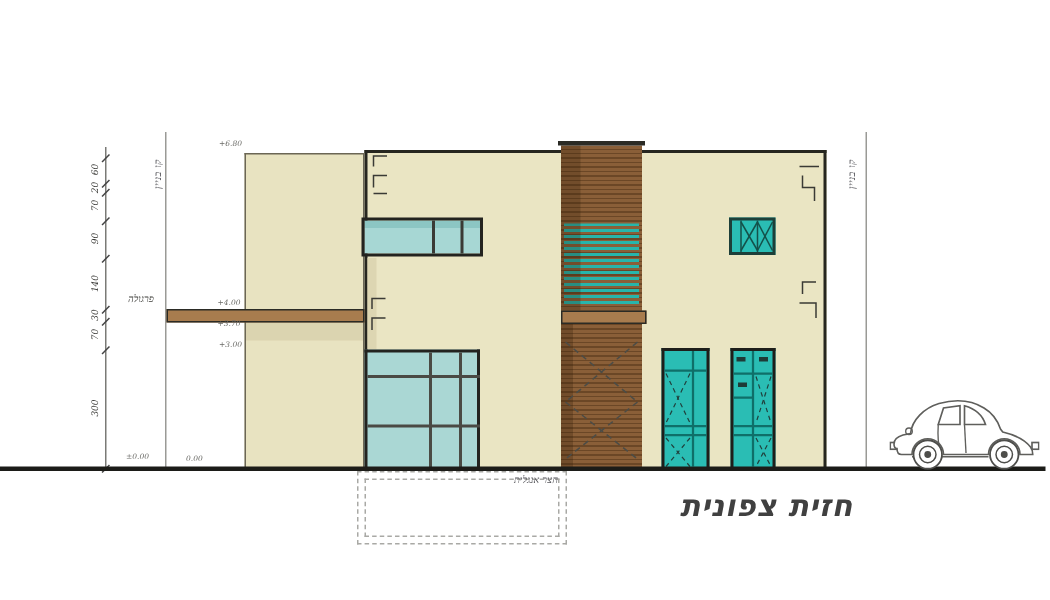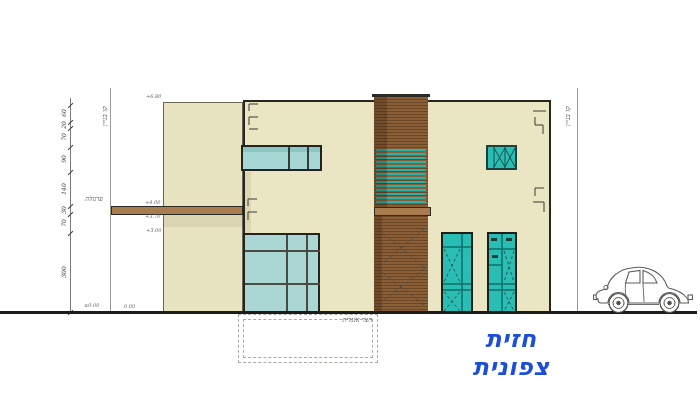--- a/index.html
+++ b/index.html
@@ -45,22 +45,22 @@
   .sm-window{left:486px;top:145px;width:31px;height:25px;background:#2abdb4;border:2px solid #1d3f39;box-sizing:border-box;}
   .door{background:#2abdb4;border:2px solid #1e1e1a;box-sizing:border-box;}
   .door1{left:441px;top:232px;width:32px;height:81px;border-bottom:none;}
   .door2{left:487px;top:232px;width:30px;height:81px;border-bottom:none;}
   
   .court-outer{left:238px;top:314px;width:140px;height:49px;border:1px dashed #a9a9a5;box-sizing:border-box;}
   .court-inner{left:243px;top:319px;width:130px;height:39px;border:1px dashed #a9a9a5;box-sizing:border-box;}
   .court-label{left:312px;top:316px;width:60px;font-size:6.5px;font-style:italic;color:#55555a;text-align:right;}
   
   .elev{width:16px;text-align:left;font-size:5px;font-style:italic;color:#6a6a66;line-height:5px;}
-  .title{left:446px;top:325px;width:130px;text-align:center;font-size:24px;font-weight:bold;font-style:italic;
-         color:#1d4ed8;font-family:"DejaVu Sans",sans-serif;letter-spacing:.5px;}
+  .title{left:446px;top:325px;width:130px;text-align:center;font-size:20px;font-weight:bold;font-style:italic;
+         color:#404040;font-family:"DejaVu Sans",sans-serif;letter-spacing:.5px;}
   svg{display:block;}
 </style>
 </head>
 <body>
 
 <div class="canvas">
 
   <div class="abs vline" style="left:110px;top:88px;height:225px;"></div>
   <div class="abs vline" style="left:577px;top:88px;height:225px;"></div>
   <div class="abs bl-label" style="left:88px;top:105px;width:34px;">קו בניין</div>

